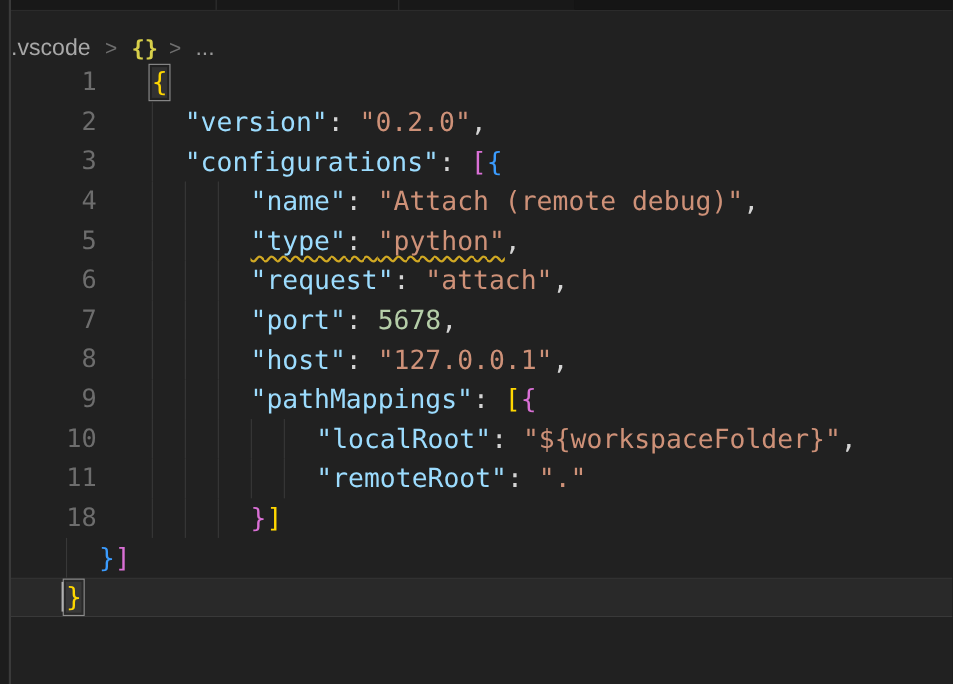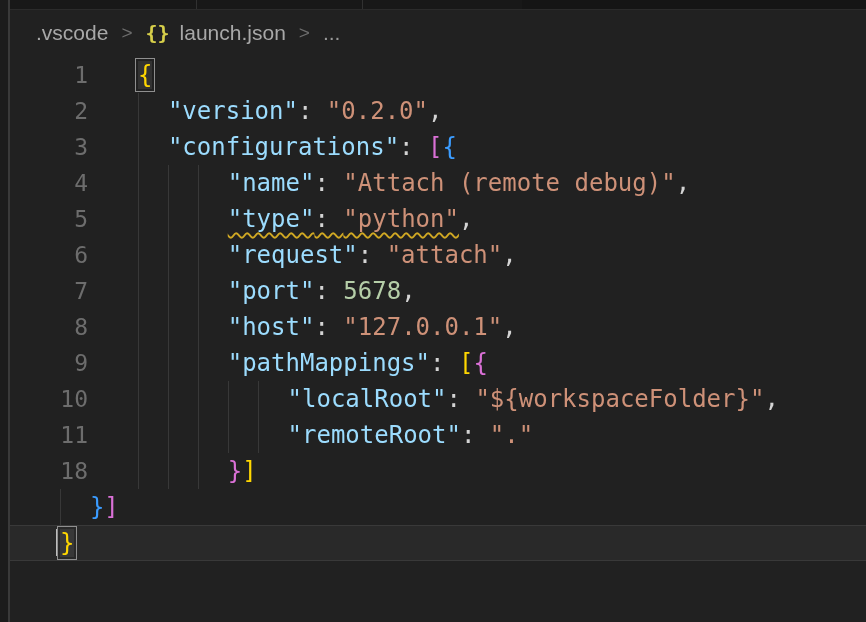--- a/index.html
+++ b/index.html
@@ -8,21 +8,21 @@
 
   
   .tabbar{position:absolute;top:0;left:0;right:0;height:9px;background:#181818;border-bottom:1px solid #2b2b2b;}
   .tab-sep{position:absolute;top:0;width:1px;height:9px;background:#313131;}
   .tab-rest{position:absolute;top:0;height:9px;right:0;background:#151515;}
 
   
   .left-edge{position:absolute;top:0;left:0;width:8px;height:622px;background:#1c1c1c;border-right:2px solid #3a3a3a;z-index:5;}
 
   
-  .breadcrumb{position:absolute;top:10px;left:10px;right:16px;height:46px;display:flex;align-items:center;padding-left:26px;font-size:21px;color:#a8a8a8;}
+  .breadcrumb{position:absolute;top:10px;left:10px;right:16px;height:46px;display:flex;align-items:flex-end;font-size:21px;color:#a8a8a8;}
   .bc-item{margin-right:13px;}
   .bc-sep{color:#6e6e6e;font-size:19px;margin-right:13px;}
   .bc-icon{color:#d7cf4a;font-weight:700;font-size:20px;font-family:"DejaVu Sans Mono",monospace;margin-right:10px;}
   .bc-more{color:#9a9a9a;}
 
   
   .code{position:absolute;top:57px;left:10px;right:0;}
   .line{display:flex;height:36px;line-height:36px;font-family:"DejaVu Sans Mono",monospace;font-size:24px;white-space:pre;}
   .ln{flex:0 0 78px;text-align:right;color:#6d6d6d;font-size:23px;}
   .lc{flex:1;padding-left:50px;position:relative;}
@@ -44,21 +44,20 @@
     <div class="tab-sep" style="left:362px"></div>
     <div class="tab-rest" style="left:522px"></div>
   </div>
 
   <div class="left-edge"></div>
 
   <div class="breadcrumb" id="breadcrumb">
       <span class="bc-item">.vscode</span>
       <span class="bc-sep">&gt;</span>
       <span class="bc-icon">{}</span>
-      <span class="bc-item">launch.json</span>
       <span class="bc-sep">&gt;</span>
       <span class="bc-item bc-more">...</span>
     </div>
 
   <div class="code" id="code">
       <div class="line"><span class="ln">1</span><span class="lc"><span class="tok box" style="color: rgb(255, 215, 0);">{</span></span></div>
       <div class="line"><span class="ln">2</span><span class="lc"><span class="ig">  </span><span class="tok" style="color: rgb(156, 220, 254);">"version"</span><span class="tok" style="color: rgb(212, 212, 212);">: </span><span class="tok" style="color: rgb(206, 145, 120);">"0.2.0"</span><span class="tok" style="color: rgb(212, 212, 212);">,</span></span></div>
       <div class="line"><span class="ln">3</span><span class="lc"><span class="ig">  </span><span class="tok" style="color: rgb(156, 220, 254);">"configurations"</span><span class="tok" style="color: rgb(212, 212, 212);">: </span><span class="tok" style="color: rgb(218, 112, 214);">[</span><span class="tok" style="color: rgb(59, 156, 255);">{</span></span></div>
       <div class="line"><span class="ln">4</span><span class="lc"><span class="ig">  </span><span class="ig">  </span><span class="ig">  </span><span class="tok" style="color: rgb(156, 220, 254);">"name"</span><span class="tok" style="color: rgb(212, 212, 212);">: </span><span class="tok" style="color: rgb(206, 145, 120);">"Attach (remote debug)"</span><span class="tok" style="color: rgb(212, 212, 212);">,</span></span></div>
       <div class="line"><span class="ln">5</span><span class="lc"><span class="ig">  </span><span class="ig">  </span><span class="ig">  </span><span class="tok sq" style="color: rgb(156, 220, 254);">"type"</span><span class="tok sq" style="color: rgb(212, 212, 212);">: </span><span class="tok sq" style="color: rgb(206, 145, 120);">"python"</span><span class="tok" style="color: rgb(212, 212, 212);">,</span></span></div>

